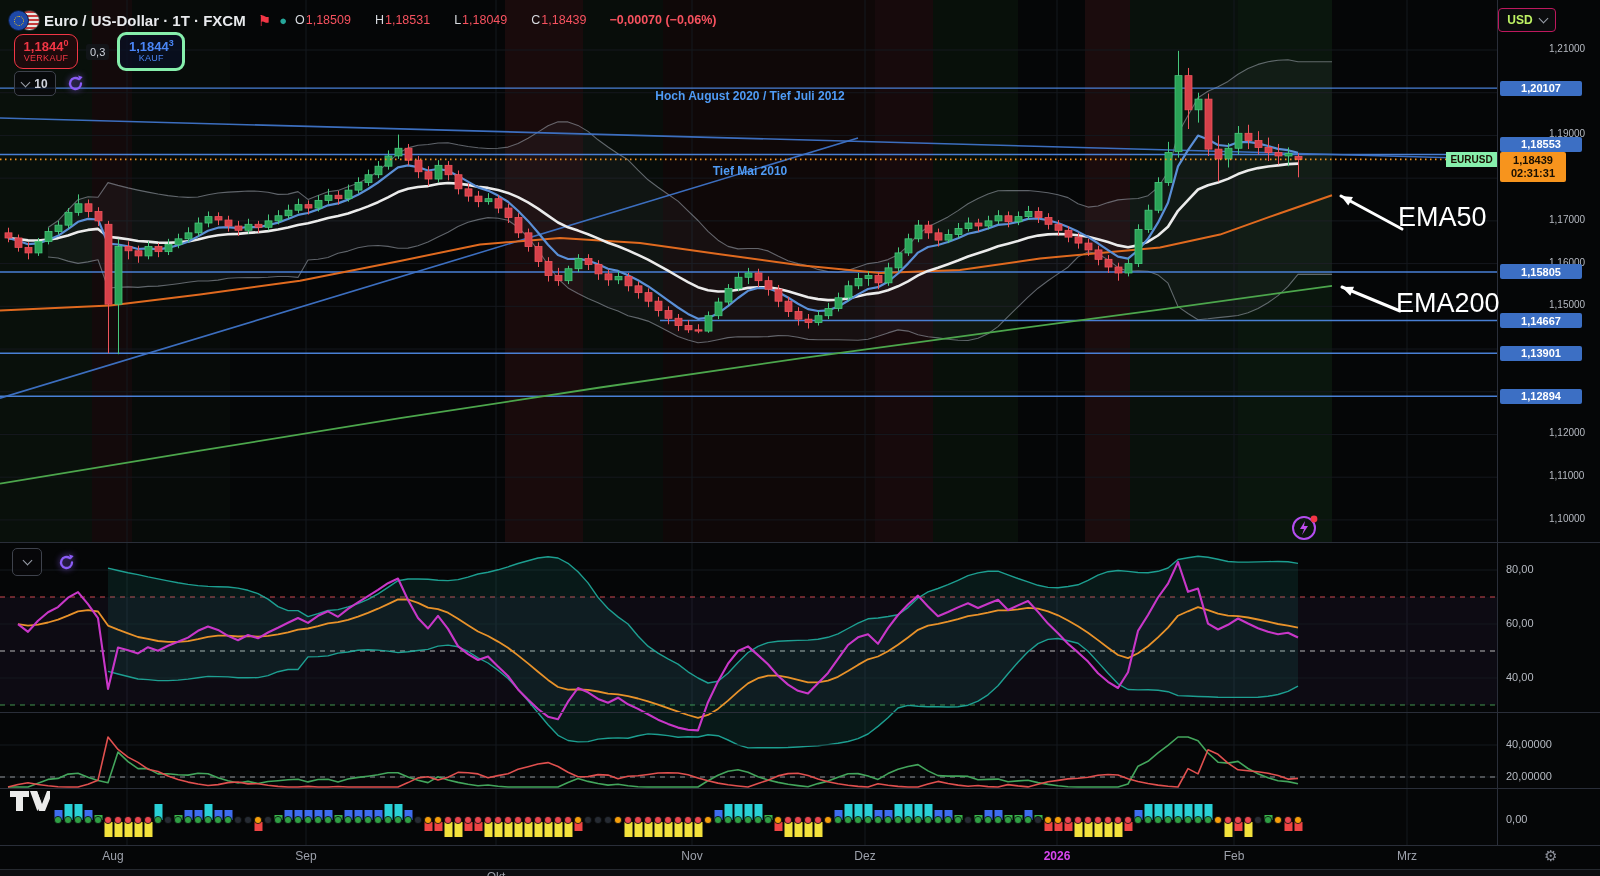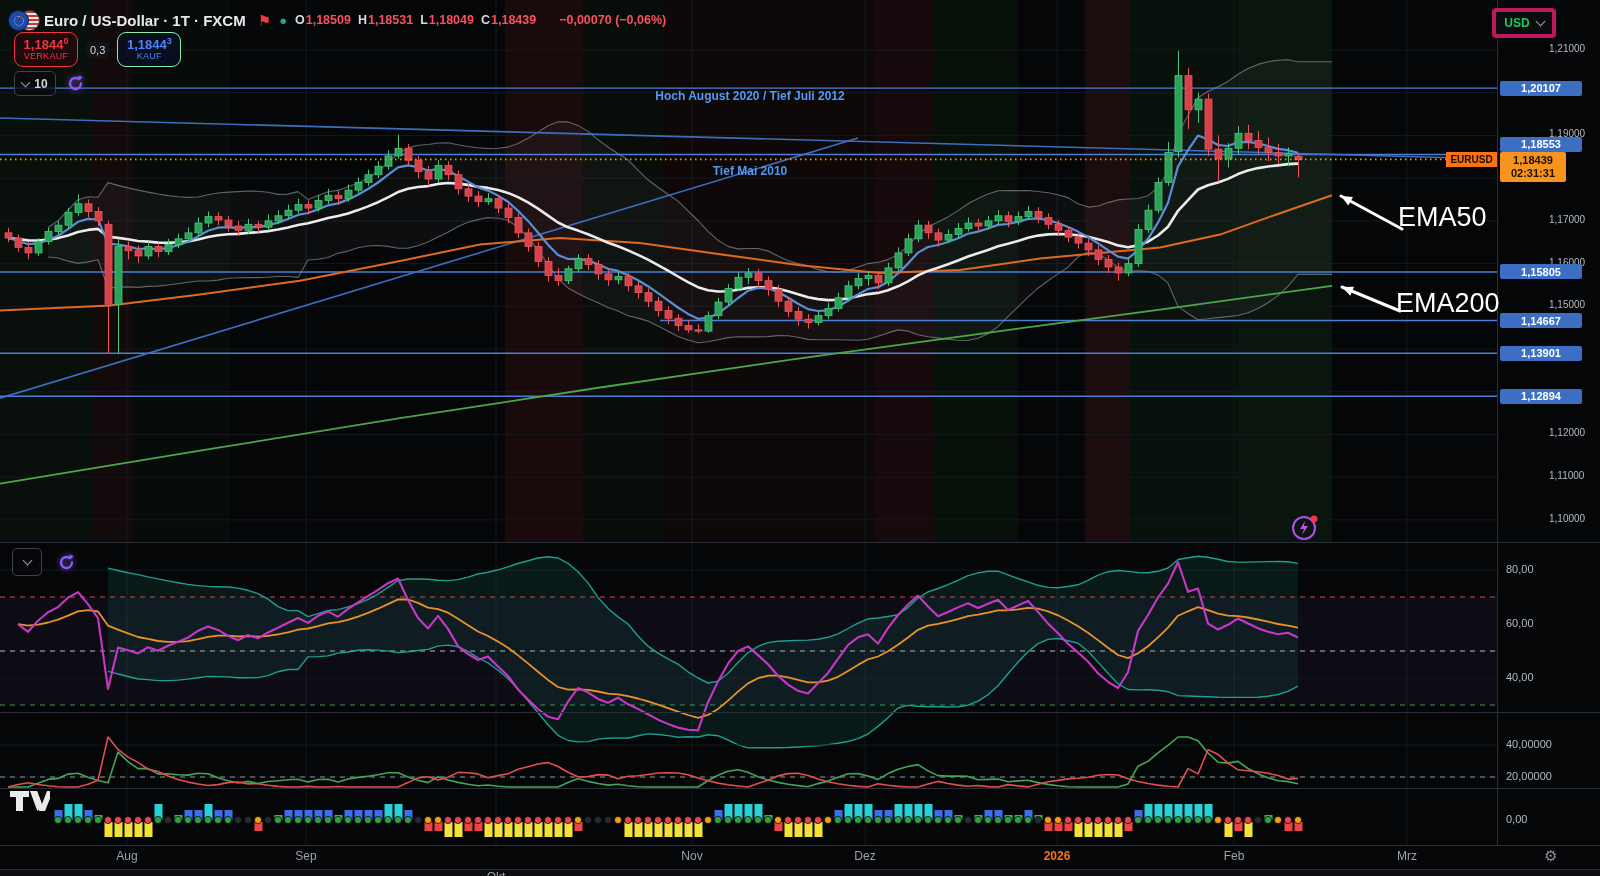--- a/index.html
+++ b/index.html
@@ -11,57 +11,57 @@
   .sym-icon{position:relative;width:30px;height:20px;}
   .sym-icon .eu{position:absolute;left:0;top:0;width:19px;height:19px;border-radius:50%;
      background:#1e49a8;border:1px solid #0b1b3c;z-index:2;}
   .sym-icon .eu:after{content:"";position:absolute;left:5px;top:5px;width:8px;height:8px;border-radius:50%;
      border:1.5px dotted #f5c518;}
   .sym-icon .us{position:absolute;left:11px;top:0;width:19px;height:19px;border-radius:50%;
      background:repeating-linear-gradient(180deg,#c43a3a 0 2px,#e8e6e0 2px 4px);border:1px solid #3a3a3a;}
   .title{font-size:15px;font-weight:700;color:#e8eaed;white-space:nowrap;}
   .flag{color:#f23645;font-size:15px;line-height:1;margin-left:6px;}
   .statusdot{color:#26a69a;font-size:13px;line-height:1;margin:0 2px;}
-  .ohlc{display:flex;gap:7px;font-size:12.5px;font-weight:700;white-space:nowrap;}
+  .ohlc{display:flex;gap:24px;font-size:12.5px;font-weight:400;white-space:nowrap;}
   .ohlc .k{color:#d8dbe0;}
   .ohlc .v{color:#f7525f;margin-left:1px;}
   .chg{color:#f7525f;font-size:12.5px;font-weight:600;margin-left:17px;white-space:nowrap;}
   
   .traderow{position:absolute;left:14px;top:32px;display:flex;align-items:center;gap:8px;z-index:30;}
   .tbtn{width:62px;height:33px;border-radius:9px;display:flex;flex-direction:column;align-items:center;
         justify-content:center;cursor:pointer;line-height:1.1;}
   .tbtn .p{font-size:13px;font-weight:700;}
   .tbtn .p sup{font-size:9px;}
   .tbtn .l{font-size:9px;font-weight:400;letter-spacing:.3px;}
   .sell{border:1px solid #f23645;background:rgba(36,10,13,.75);color:#f23645;}
-  .buy{border:1px solid #86efac;background:rgba(9,16,36,.75);color:#4a86f7;}
+  .buy{border:3px solid #86efac;background:rgba(9,16,36,.75);color:#4a86f7;}
   .spread{font-size:11px;color:#cfd3dc;background:rgba(20,22,28,.8);padding:2px 4px;border-radius:3px;}
   
   .pill{position:absolute;display:flex;align-items:center;gap:5px;background:rgba(8,9,11,.72);
         border:1px solid #3e424c;border-radius:5px;color:#cfd3dc;font-size:12px;font-weight:600;
         justify-content:center;cursor:pointer;z-index:25;}
   .chev{width:6px;height:6px;border-left:1.6px solid #9ba0ab;border-bottom:1.6px solid #9ba0ab;
         transform:rotate(-45deg);margin-top:-3px;}
   .usd-pill{position:absolute;right:44px;top:8px;width:56px;height:22px;display:flex;align-items:center;
-        justify-content:center;gap:7px;background:rgba(12,13,16,.9);border:4px solid #be185d;border-radius:4px;
-        color:#22c55e;font-size:12px;font-weight:700;cursor:pointer;z-index:40;}
+        justify-content:center;gap:7px;background:rgba(12,13,16,.9);border:1px solid #be185d;border-radius:4px;
+        color:#bef264;font-size:12px;font-weight:700;cursor:pointer;z-index:40;}
   .sync{position:absolute;z-index:25;cursor:pointer;filter:drop-shadow(0 0 3px rgba(139,92,246,.8));}
   
   .pricescale{position:absolute;left:1498px;top:0;width:102px;height:845px;z-index:20;cursor:ns-resize;}
   .plabel{position:absolute;left:19px;font-size:10px;color:#b6bac2;white-space:nowrap;margin-left:32px;}
   .pbadge{position:absolute;left:2px;width:82px;height:15px;background:#3c6fc4;color:#fff;font-size:11px;
           font-weight:700;display:flex;align-items:center;justify-content:center;border-radius:2px;}
   .curbadge{position:absolute;left:2px;width:66px;height:30px;background:#f7941d;color:#1a1002;border-radius:2px;
           display:flex;flex-direction:column;align-items:center;justify-content:center;font-size:11px;
           font-weight:700;line-height:1.25;z-index:5;}
-  .symtag{position:absolute;left:1446px;width:51px;height:15px;background:#f97316;color:#1a1002;font-size:10px;
+  .symtag{position:absolute;left:1446px;width:51px;height:15px;background:#86efac;color:#1a1002;font-size:10px;
           font-weight:700;display:flex;align-items:center;justify-content:center;z-index:21;}
   .timescale{position:absolute;left:0;top:846px;width:1600px;height:22px;z-index:20;cursor:ew-resize;}
   .tlabel{position:absolute;top:3px;font-size:12px;color:#9da1ab;transform:translateX(-50%);}
-  .tlabel.major{color:#f97316;font-weight:700;}
+  .tlabel.major{color:#d946ef;font-weight:700;}
   .gear{position:absolute;left:1544px;top:1px;font-size:15px;color:#8b8e98;cursor:pointer;}
   .panlabel{position:absolute;left:1506px;font-size:11px;color:#b6bac2;z-index:20;white-space:nowrap;}
   
   .anno{position:absolute;color:#4f9bf5;font-size:12px;font-weight:700;transform:translateX(-50%);
         z-index:15;white-space:nowrap;}
   .emalabel{position:absolute;color:#fff;font-size:27px;font-weight:500;z-index:15;white-space:nowrap;}
   
   .lightning{position:absolute;left:1291px;top:513px;width:28px;height:28px;z-index:15;cursor:pointer;}
   .watermark{position:absolute;left:10px;top:789px;z-index:14;opacity:.92;}
   .bottomstrip{position:absolute;left:0;top:869px;width:1600px;height:7px;background:#0d0e11;
@@ -734,21 +734,21 @@
       <div class="pbadge" style="top: 313.046px;">1,14667</div>
       <div class="pbadge" style="top: 345.769px;">1,13901</div>
       <div class="pbadge" style="top: 388.788px;">1,12894</div>
       <div class="curbadge" style="top: 152.406px;">
         <div>1,18439</div>
         <div>02:31:31</div>
       </div>
     </div>
   <div class="timescale" id="timescale">
     <span class="gear">⚙</span>
-  <div class="tlabel" style="left: 127px;">Aug</div>
+  <div class="tlabel" style="left: 113px;">Aug</div>
       <div class="tlabel" style="left: 306px;">Sep</div>
       <div class="tlabel" style="left: 496px; margin-top: 21px;">Okt</div>
       <div class="tlabel" style="left: 692px;">Nov</div>
       <div class="tlabel" style="left: 865px;">Dez</div>
       <div class="tlabel major" style="left: 1057px;">2026</div>
       <div class="tlabel" style="left: 1234px;">Feb</div>
       <div class="tlabel" style="left: 1407px;">Mrz</div>
     </div>
   <div id="panellabels">
       <div class="panlabel" style="top: 563px;">80,00</div>

